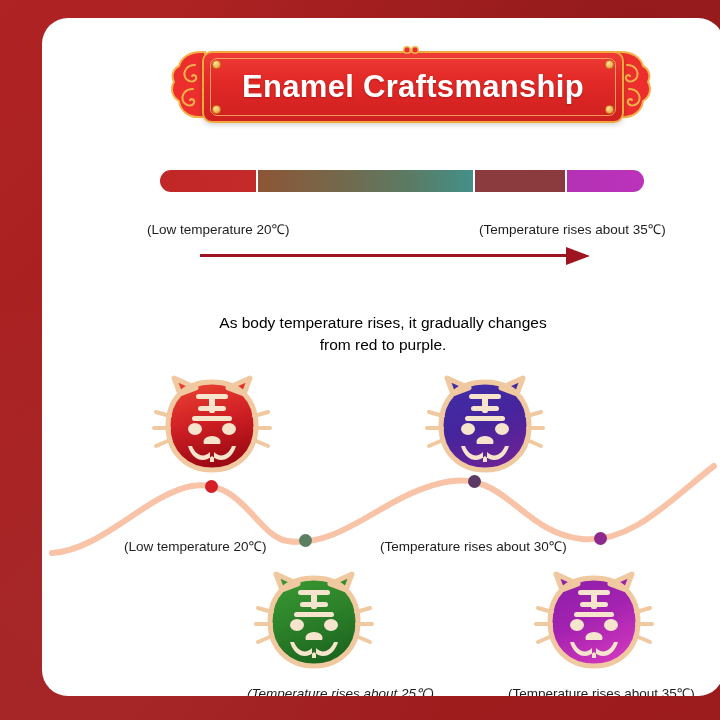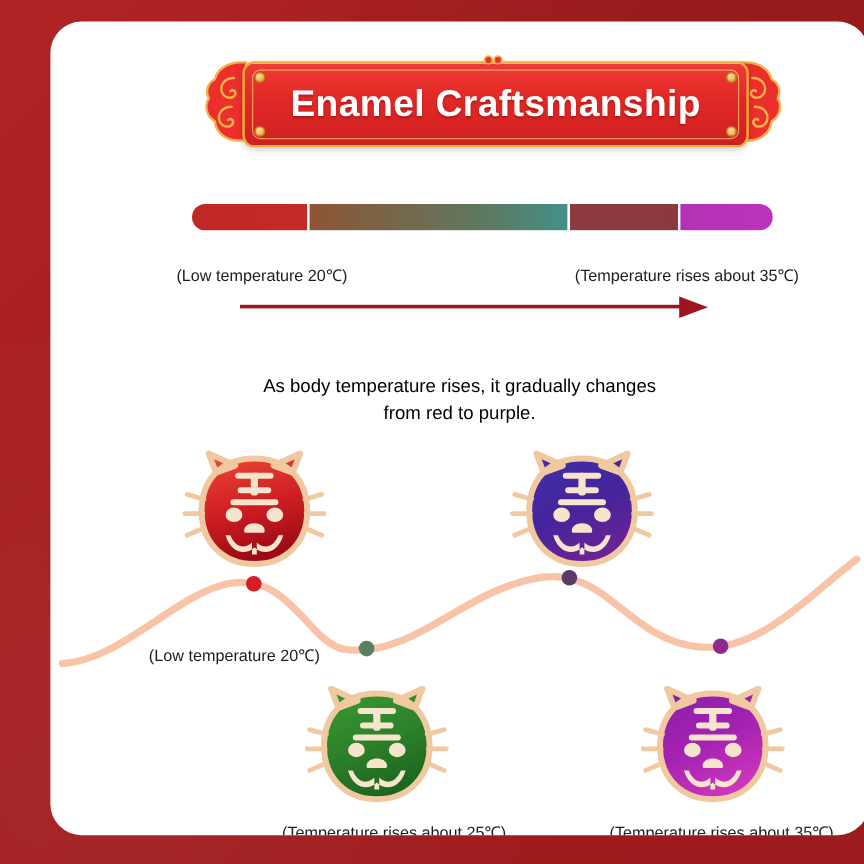--- a/index.html
+++ b/index.html
@@ -119,21 +119,21 @@
   .dot{ position:absolute; width:13px;height:13px;border-radius:50%; }
 
   
   .pin{ position:absolute; width:120px; height:112px; }
 
   .wave-label{
     position:absolute; font-size:13.5px; color:#1d1d1d; white-space:nowrap;
   }
   .wave-label.l1{ left:82px; top:519px; }
   .wave-label.l2{ left:338px; top:519px; }
-  .wave-label.l3{ left:193px; top:666px; }
+  .wave-label.l3{ left:205px; top:666px;font-style:italic; }
   .wave-label.l4{ left:466px; top:666px; }
 </style>
 </head>
 <body>
 
 <div class="frame-texture"></div>
 
 <div class="card">
 
   <div class="plaque-wrap">
@@ -307,16 +307,17 @@
         <ellipse cx="77" cy="59" rx="7" ry="6"></ellipse>
         <path d="M60 66 C54 66 50 70 52 74 L68 74 C70 70 66 66 60 66 Z"></path>
         <path d="M36 76 C40 90 52 94 60 86 C68 94 80 90 84 76
                  L80 76 C76 86 68 88 62 82 L62 92 L58 92 L58 82
                  C52 88 44 86 40 76 Z"></path>
       </g>
     </g>
   </svg>
 
   <div class="wave-label l1">(Low temperature 20℃)</div>
+  <div class="wave-label l2">(Temperature rises about 30℃)</div>
   <div class="wave-label l3">(Temperature rises about 25℃)</div>
   <div class="wave-label l4">(Temperature rises about 35℃)</div>
 
 </div>
 
 </body></html>

